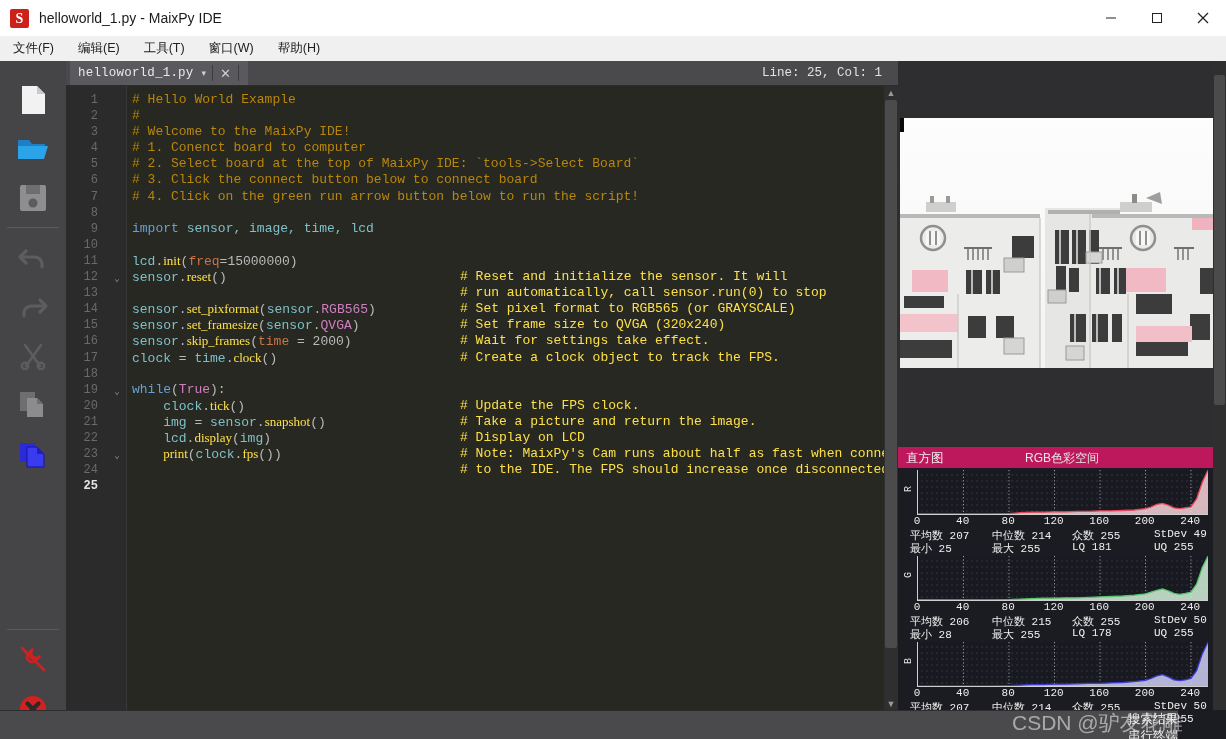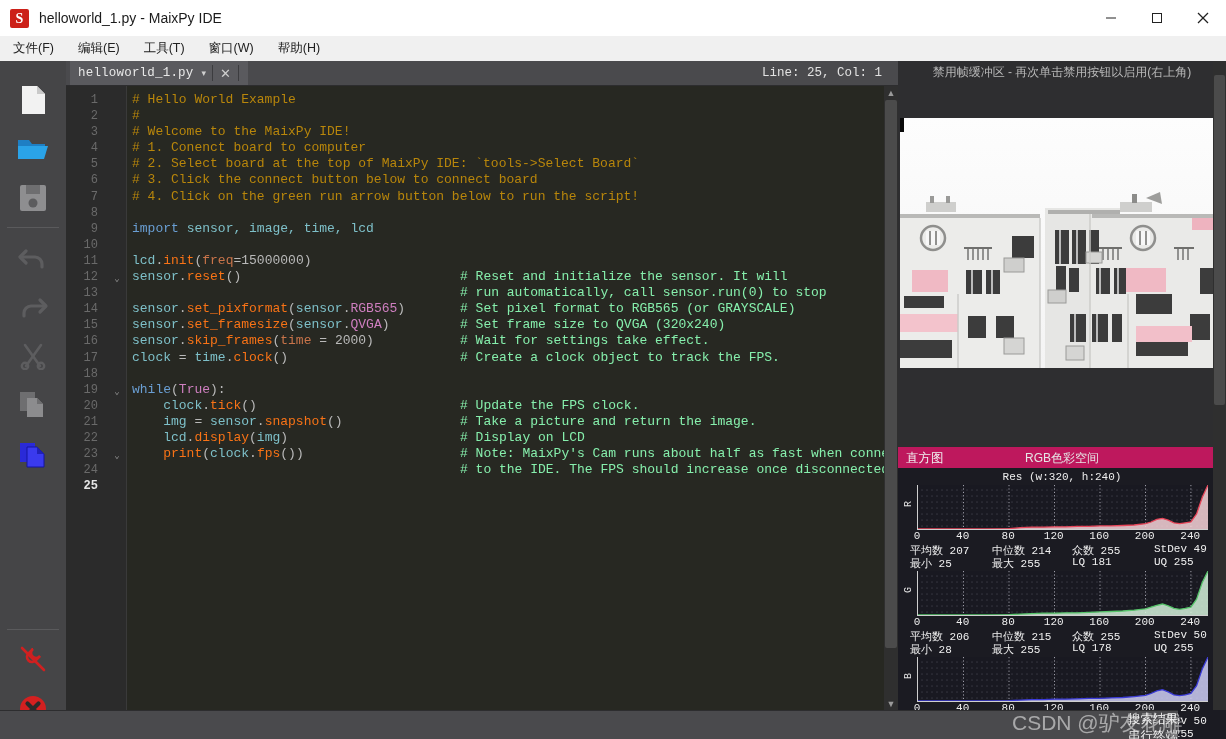--- a/index.html
+++ b/index.html
@@ -46,24 +46,24 @@
   .foldcol{position:absolute;left:40px;top:0;width:20px;height:625px;background:#2b2b2b;
            border-right:1px solid #3a3a3a;}
   .code{position:absolute;left:0;top:6px;width:832px;
         font-family:"Liberation Mono",monospace;font-size:13px;line-height:16.1px;white-space:pre;}
   .ln{position:relative;height:16.1px;}
   .lnum{position:absolute;left:0;width:32px;text-align:right;color:#6a6a6a;font-size:12px;}
   .lnum.cur{color:#e6e6e6;font-weight:bold;}
   .fold{position:absolute;left:44px;width:14px;text-align:center;color:#9a9a9a;font-size:9px;top:2px;}
   .ltxt{position:absolute;left:66px;}
   .cmt{color:#b8860b;}
-  .cmt2{color:#86efac;}
+  .cmt2{color:#fde047;}
   .kw{color:#6a9fd4;}
   .mod{color:#7ec0c9;}
-  .fn{color:#f97316;}
+  .fn{color:#fde047;font-family:Liberation Serif, serif;}
   .attr{color:#cf7fc0;}
   .plain{color:#b9b9b9;}
   .param{color:#c9744a;}
   .cnst{color:#cf7fc0;}
   .vscroll{position:absolute;right:0;top:0;width:14px;height:625px;background:#2f2f2f;}
   .vthumb{position:absolute;right:1px;top:2px;width:12px;height:560px;background:#4b4b4b;border-radius:2px;}
   .varr{position:absolute;right:2px;width:10px;height:10px;color:#9a9a9a;font-size:9px;text-align:center;}
 
   
   .rpanel{position:absolute;left:898px;top:61px;width:328px;height:649px;background:#2e2e30;}
@@ -238,21 +238,20 @@
       <div class="vscroll">
         <div class="varr" style="top:2px">▲</div>
         <div class="vthumb" style="top:14px;height:548px"></div>
         <div class="varr" style="bottom:2px">▼</div>
       </div>
     </div>
   </div>
 
   <div class="rpanel">
 
-    <div class="fbnote">禁用帧缓冲区 - 再次单击禁用按钮以启用(右上角)</div>
 
     <div class="fbimg">
       <svg class="photo" viewBox="0 0 326 250" preserveAspectRatio="none">
         <defs>
           <linearGradient id="sky" x1="0" y1="0" x2="0" y2="1">
             <stop offset="0%" stop-color="#fdfdfd"></stop>
               <stop offset="100%" stop-color="#f4f4f4"></stop>
           </linearGradient>
         </defs>
         <rect x="0" y="0" width="326" height="250" fill="url(#sky)"></rect>
@@ -357,21 +356,20 @@
       </svg>
     </div>
 
     <div class="histhead">
       <span class="histtitle">直方图</span>
       <span class="cspace">RGB色彩空间</span>
       <span class="cscaret">▾</span>
     </div>
 
     <div class="histbody">
-      <div class="resline">Res (w:320, h:240)</div>
       <div id="channels">
           <div class="chgroup">
             <div class="chlabel">R</div>
             <div class="plot">
               <svg width="290" height="44" viewBox="0 0 290 44">
                 <rect width="290" height="44" fill="#191921"></rect>
                 <circle cx="4" cy="5" r="0.45" fill="#8d8d9e"></circle>
                 <circle cx="4" cy="11" r="0.45" fill="#8d8d9e"></circle>
                 <circle cx="4" cy="17" r="0.45" fill="#8d8d9e"></circle>
                 <circle cx="4" cy="23" r="0.45" fill="#8d8d9e"></circle>

